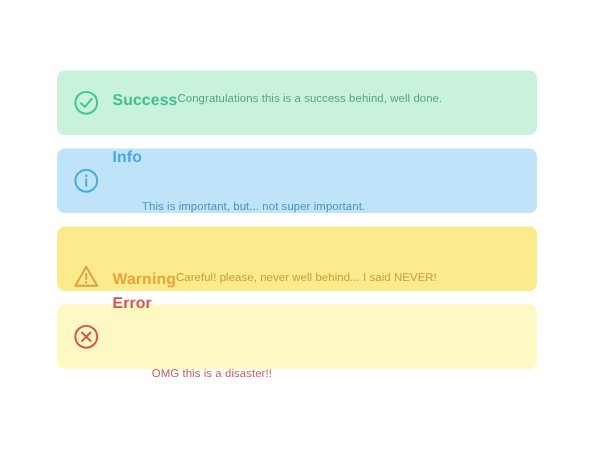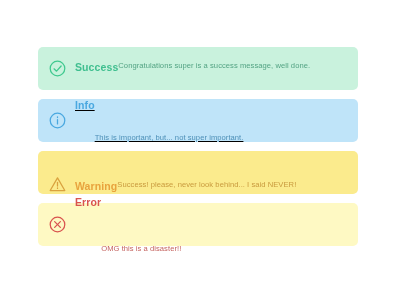--- a/index.html
+++ b/index.html
@@ -62,21 +62,21 @@
     letter-spacing: 0.05px;
   }
 
   
   .alert-success            { background: #c9f2dd; }
   .alert-success .alert-title   { color: #3fbf8f; }
   .alert-success .alert-message { color: #53a383; }
   .alert-success .alert-icon svg { stroke: #3fc98f; }
 
   
-  .alert-info               { background: #bfe4f9; text-decoration: underline; }
+  .alert-info               { background: #bfe4f9; }
   .alert-info .alert-title      { color: #4aa8e0; }
   .alert-info .alert-message    { color: #4e90b8; margin-top: 34px; }
   .alert-info .alert-icon svg   { stroke: #4aa8e0; }
 
   
   .alert-warning            { background: #fbeb8d; align-items: flex-end; }
   .alert-warning .alert-title   { color: #e8a33d; }
   .alert-warning .alert-message { color: #c99a3e; }
   .alert-warning .alert-icon svg { stroke: #d9a23f; }
 
@@ -93,21 +93,21 @@
 
   <div class="alert alert-success">
     <span class="alert-icon">
       <svg viewBox="0 0 24 24" fill="none" stroke-width="1.6" stroke-linecap="round" stroke-linejoin="round">
         <circle cx="12" cy="12" r="9.2"></circle>
         <polyline points="7.6,12.4 10.8,15.4 16.6,8.8"></polyline>
       </svg>
     </span>
     <div class="alert-body">
       <div class="alert-title">Success</div>
-      <div class="alert-message">Congratulations super is a success message, well done.</div>
+      <div class="alert-message">Congratulations this is a success behind, well done.</div>
     </div>
   </div>
 
   <div class="alert alert-info">
     <span class="alert-icon">
       <svg viewBox="0 0 24 24" fill="none" stroke-width="1.6" stroke-linecap="round" stroke-linejoin="round">
         <circle cx="12" cy="12" r="9.2"></circle>
         <line x1="12" y1="11" x2="12" y2="16.4"></line>
         <line x1="12" y1="7.4" x2="12" y2="8.2"></line>
       </svg>
@@ -121,21 +121,21 @@
   <div class="alert alert-warning">
     <span class="alert-icon">
       <svg viewBox="0 0 24 24" fill="none" stroke-width="1.6" stroke-linecap="round" stroke-linejoin="round">
         <path d="M12 3.6 L21.2 19.6 L2.8 19.6 Z"></path>
         <line x1="12" y1="9.4" x2="12" y2="14"></line>
         <line x1="12" y1="16.4" x2="12" y2="17"></line>
       </svg>
     </span>
     <div class="alert-body">
       <div class="alert-title">Warning</div>
-      <div class="alert-message">Success! please, never look behind... I said NEVER!</div>
+      <div class="alert-message">Careful! please, never well behind... I said NEVER!</div>
     </div>
   </div>
 
   <div class="alert alert-error">
     <span class="alert-icon">
       <svg viewBox="0 0 24 24" fill="none" stroke-width="1.6" stroke-linecap="round" stroke-linejoin="round">
         <circle cx="12" cy="12" r="9.2"></circle>
         <line x1="8.4" y1="8.4" x2="15.6" y2="15.6"></line>
         <line x1="15.6" y1="8.4" x2="8.4" y2="15.6"></line>
       </svg>

